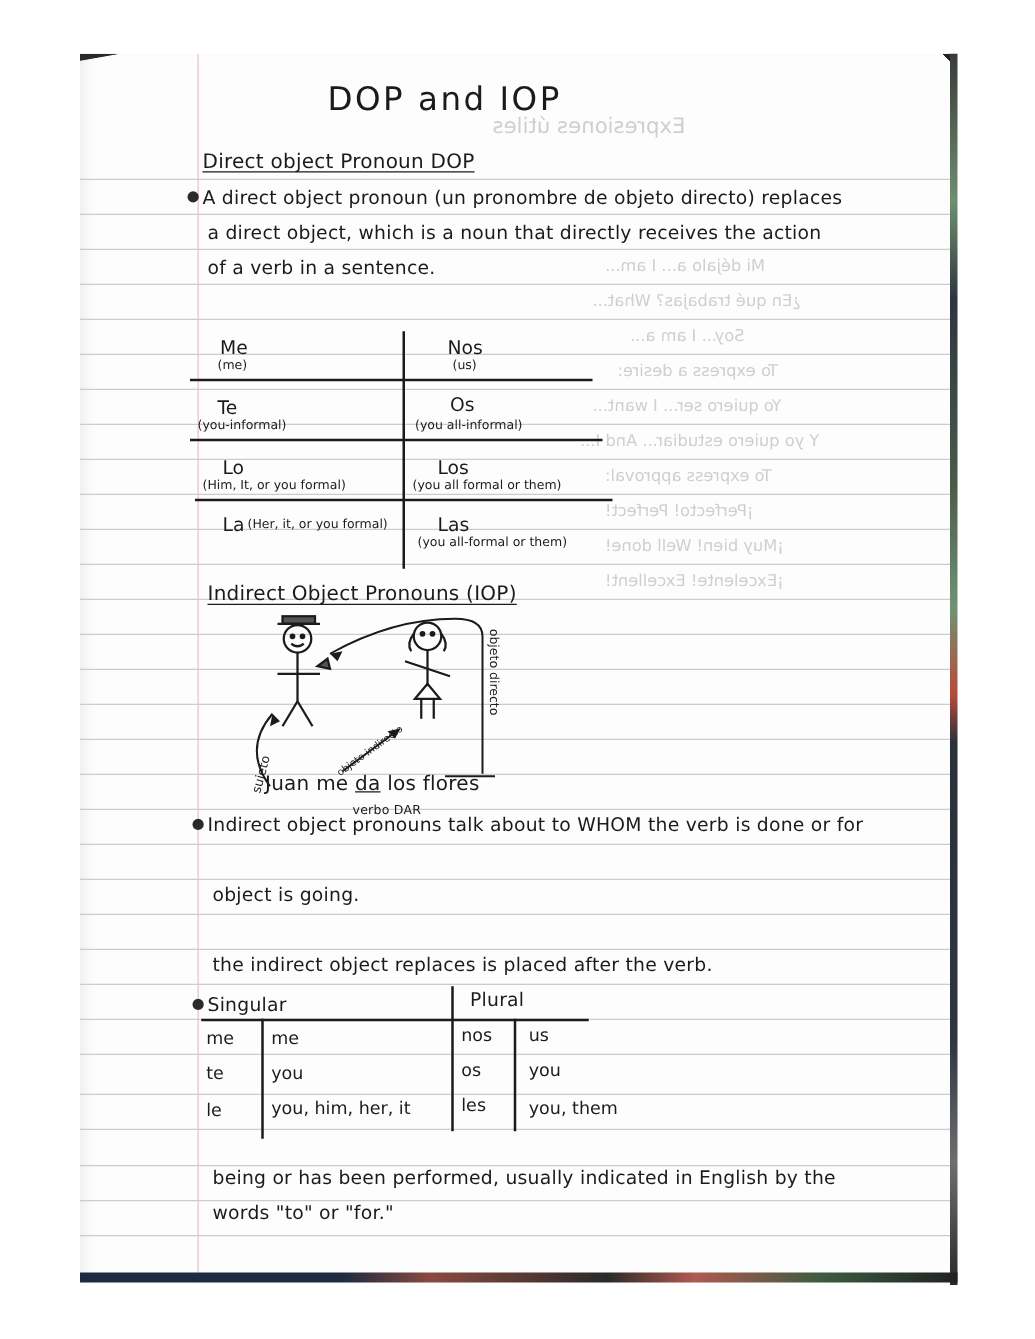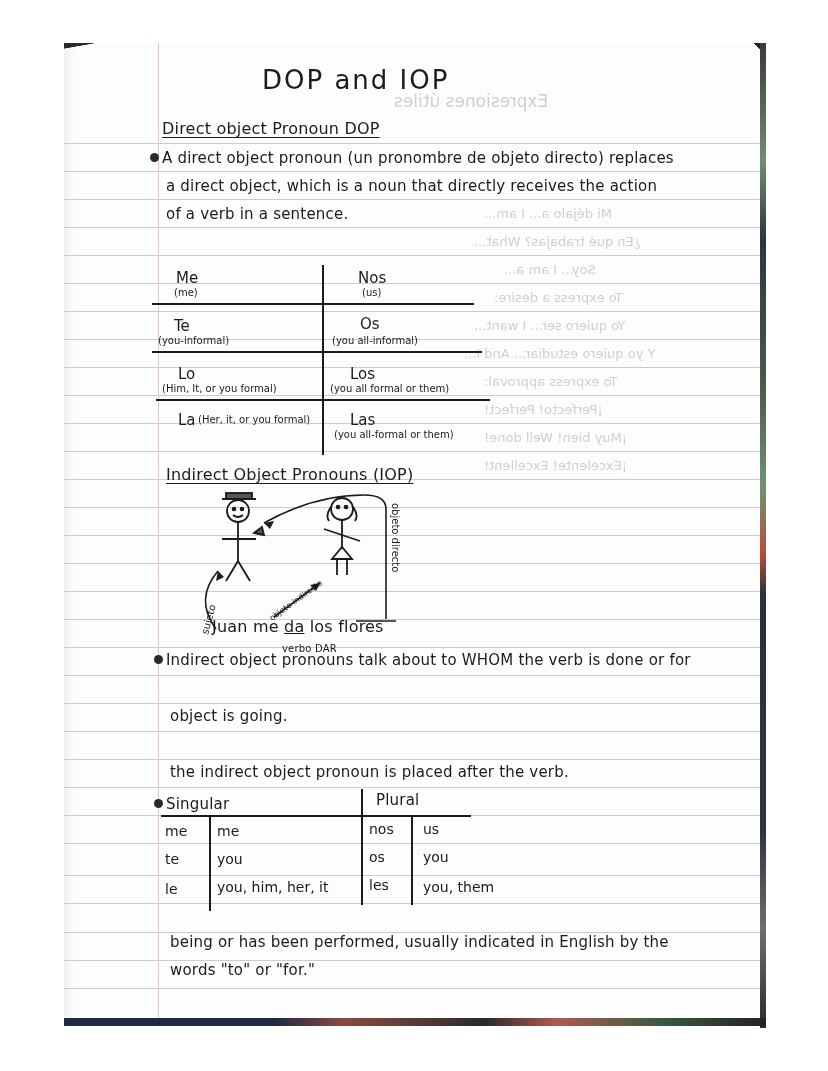--- a/index.html
+++ b/index.html
@@ -232,21 +232,21 @@
     <span class="u">da</span>
     <span>los flores</span>
   </div>
   <div class="hw small" style="left:218px; top:600px; font-weight:normal;">verbo DAR</div>
 
   <div class="hw body" style="left:90px; top:608px;">
     <span class="bullet"></span><span>Indirect object pronouns talk about to WHOM the verb is done or for</span>
   </div>
   <div class="hw body" style="left:106px; top:664px;">object is going.</div>
 
-  <div class="hw body" style="left:106px; top:720px;">the indirect object pronoun is placed after the verb.</div>
+  <div class="hw body" style="left:106px; top:720px;">the indirect object replaces is placed after the verb.</div>
 
   <div class="hw body" style="left:90px; top:752px;">
     <span class="bullet"></span><span>Singular</span>
   </div>
   <div class="hw body" style="left:312px; top:748px;">Plural</div>
 
   <div class="iop-table" style="left:97px; top:752px;">
     <div class="hl" style="left:0; top:20px; width:310px;"></div>
     <div class="vl" style="left:48px; top:20px; height:96px;"></div>
     <div class="vl" style="left:200px; top:-6px; height:116px;"></div>

